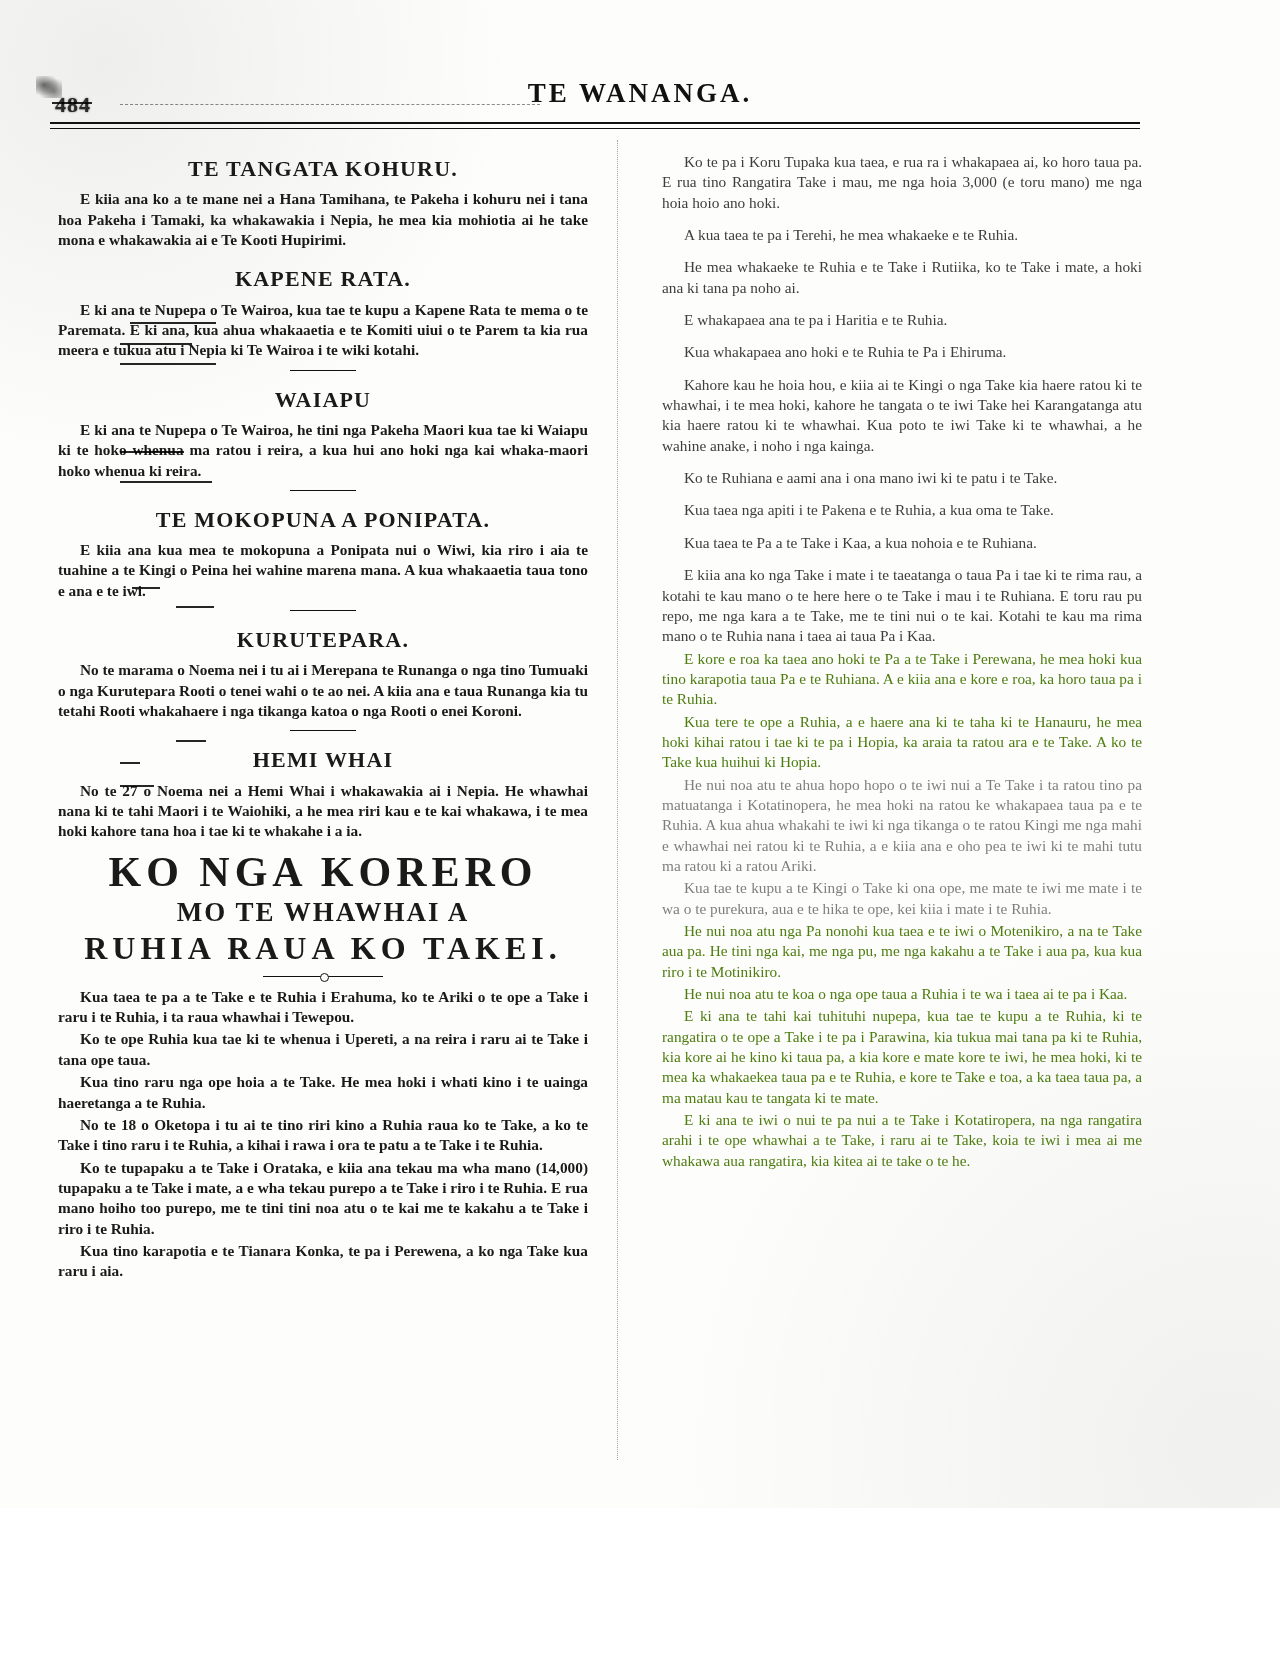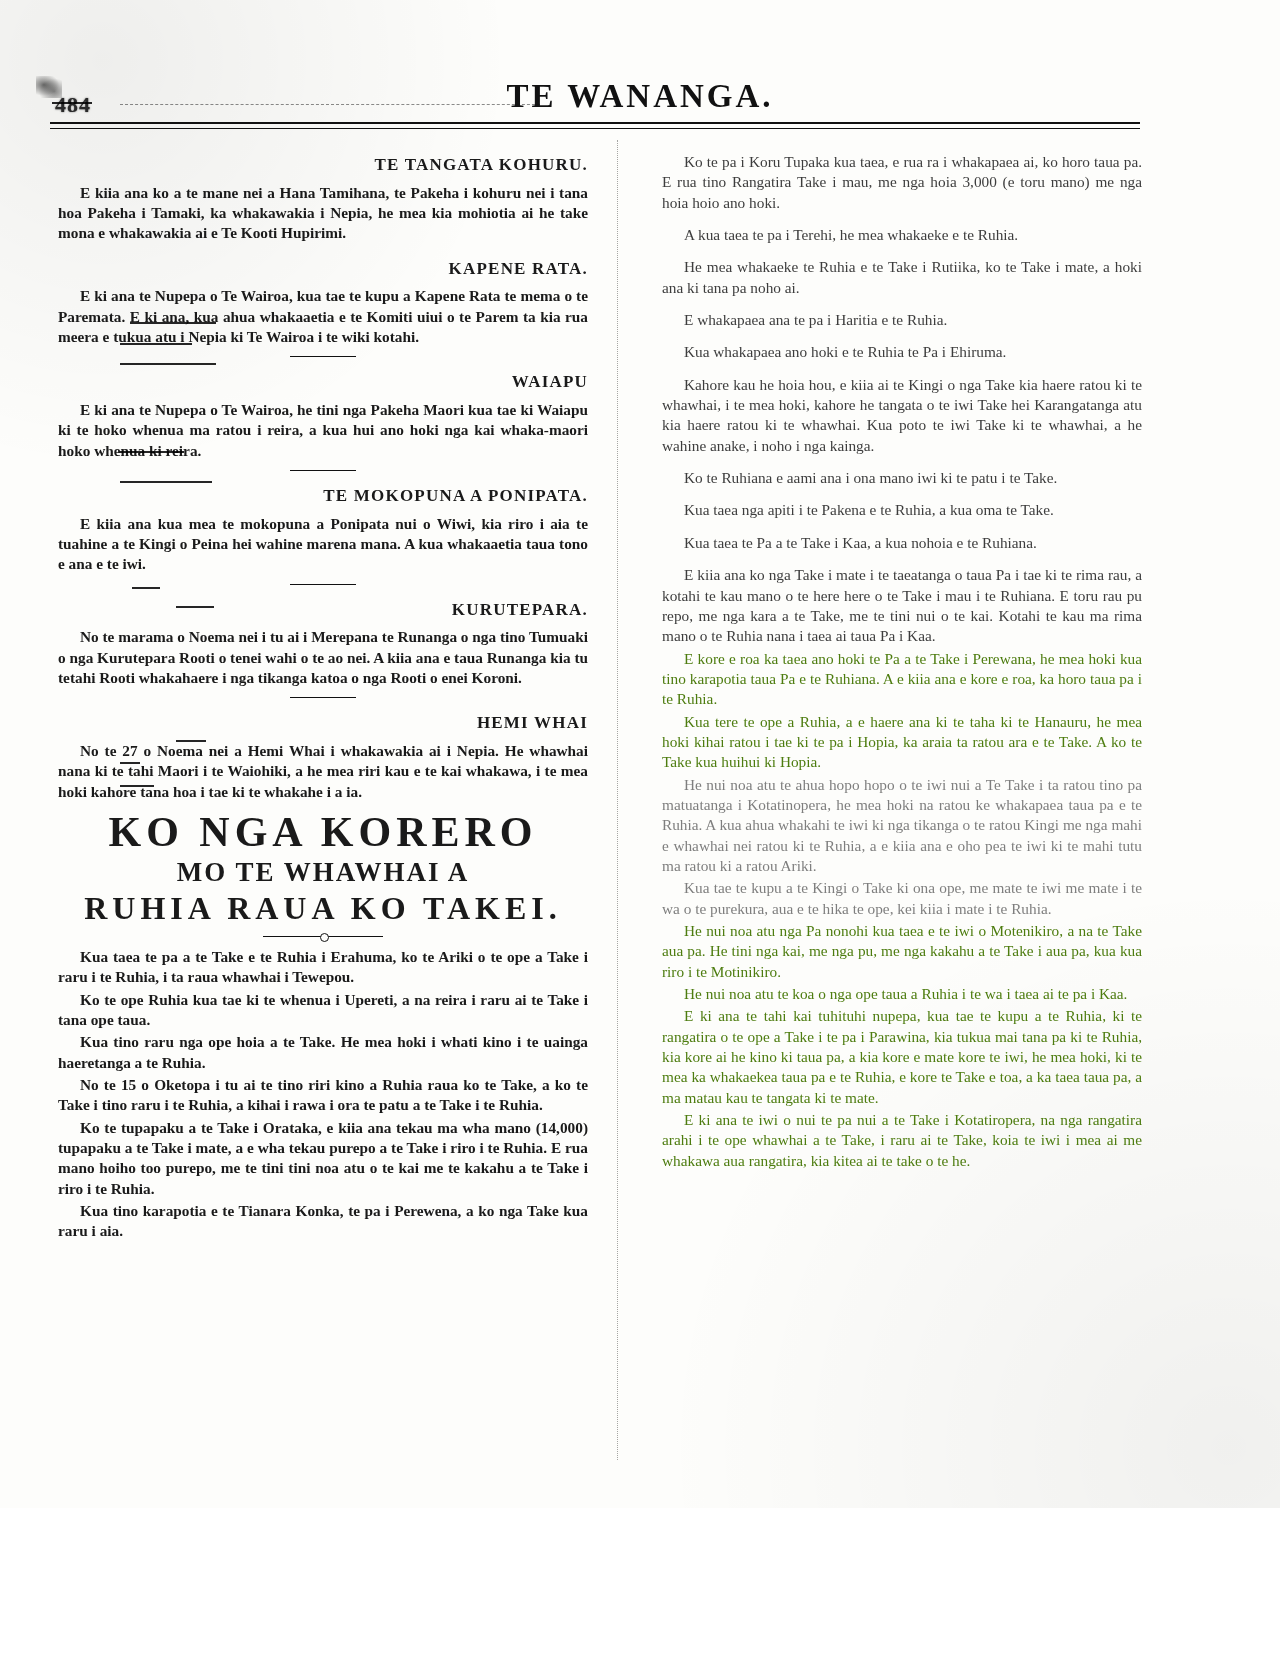--- a/index.html
+++ b/index.html
@@ -33,21 +33,21 @@
   }
 
   .masthead {
     position: absolute;
     left: 0; top: 78px;
     width: 1280px;
     text-align: center;
   }
   .masthead .title {
     font-family: "Liberation Serif", serif;
-    font-size: 33px;
+    font-size: 27px;
     letter-spacing: 3px;
     font-weight: bold;
     color: #111;
   }
   .folio {
     position: absolute;
     left: 55px;
     top: 92px;
     font-size: 22px;
     font-weight: bold;
@@ -96,23 +96,23 @@
   .col-right { left: 662px; width: 480px; }
 
   .divider-v {
     position: absolute;
     left: 617px; top: 140px;
     height: 1320px;
     border-left: 1px dotted rgba(0,0,0,0.35);
   }
 
   h2.head {
-    font-size: 17px;
-    font-weight: bold;
-    text-align: right;
+    font-size: 22px;
+    font-weight: bold;
+    text-align: center;
     letter-spacing: 1.2px;
     margin: 14px 0 6px 0;
   }
   .shortrule {
     width: 66px;
     border-top: 1.6px solid #111;
     margin: 9px auto 8px auto;
   }
   p {
     margin: 0 0 2px 0;
@@ -244,21 +244,21 @@
       <div class="l1">KO  NGA  KORERO</div>
       <div class="l2">MO TE WHAWHAI A</div>
       <div class="l3">RUHIA   RAUA   KO   TAKEI.</div>
     </div>
     <div class="orn"></div>
 
     <div class="b-art">
       <p>Kua taea te pa a te Take e te Ruhia i Erahuma, ko te Ariki o te ope a Take i raru  i te Ruhia, i ta raua whawhai i Tewepou.</p>
       <p>Ko te ope Ruhia kua tae ki te whenua i Upereti, a na reira i raru ai te Take i tana ope taua.</p>
       <p>Kua tino raru nga ope hoia a  te Take.   He mea hoki i whati kino i te uainga haeretanga a te Ruhia.</p>
-      <p>No te 15 o Oketopa i tu ai te tino riri kino a Ruhia raua ko te Take, a ko te Take i tino raru i te Ruhia, a kihai i rawa i ora te patu a te Take i te Ruhia.</p>
+      <p>No te 18 o Oketopa i tu ai te tino riri kino a Ruhia raua ko te Take, a ko te Take i tino raru i te Ruhia, a kihai i rawa i ora te patu a te Take i te Ruhia.</p>
       <p>Ko te tupapaku a te Take i Orataka, e kiia ana tekau ma wha mano (14,000) tupapaku a te Take i mate, a e wha tekau purepo a te Take i riro i te Ruhia.   E rua mano hoiho too purepo, me te tini tini noa atu o te kai me te kakahu a te Take i riro i te Ruhia.</p>
       <p>Kua tino karapotia e te Tianara Konka, te pa i Perewena, a ko nga Take kua raru i aia.</p>
     </div>
   </div>
 
   <div class="col col-right">
     <p class="faint">Ko te pa i Koru Tupaka kua taea, e rua ra i whakapaea ai, ko horo taua pa.   E rua tino Rangatira Take i mau, me nga hoia 3,000 (e toru mano) me nga hoia hoio ano hoki.</p>
     <p class="faint">A kua taea te pa i Terehi, he mea whakaeke e te Ruhia.</p>
     <p class="faint">He mea whakaeke te Ruhia e te Take i Rutiika, ko te Take i mate, a hoki ana ki tana pa noho ai.</p>
     <p class="faint">E whakapaea ana te pa i Haritia e te Ruhia.</p>

